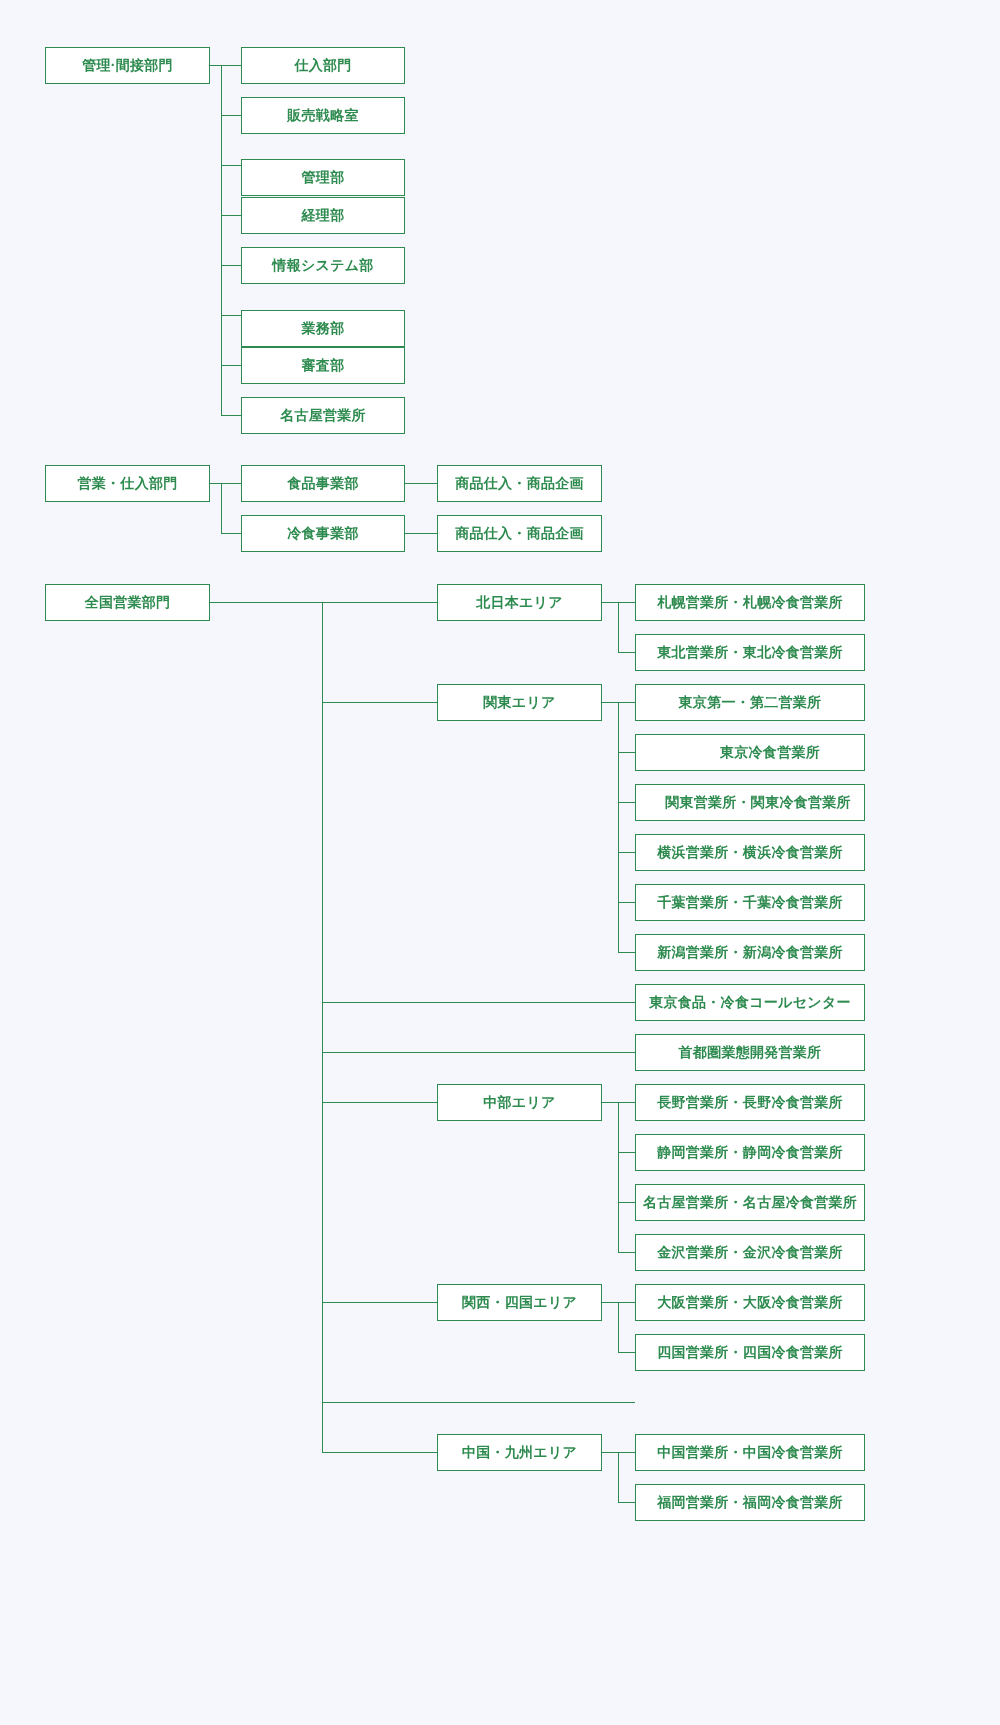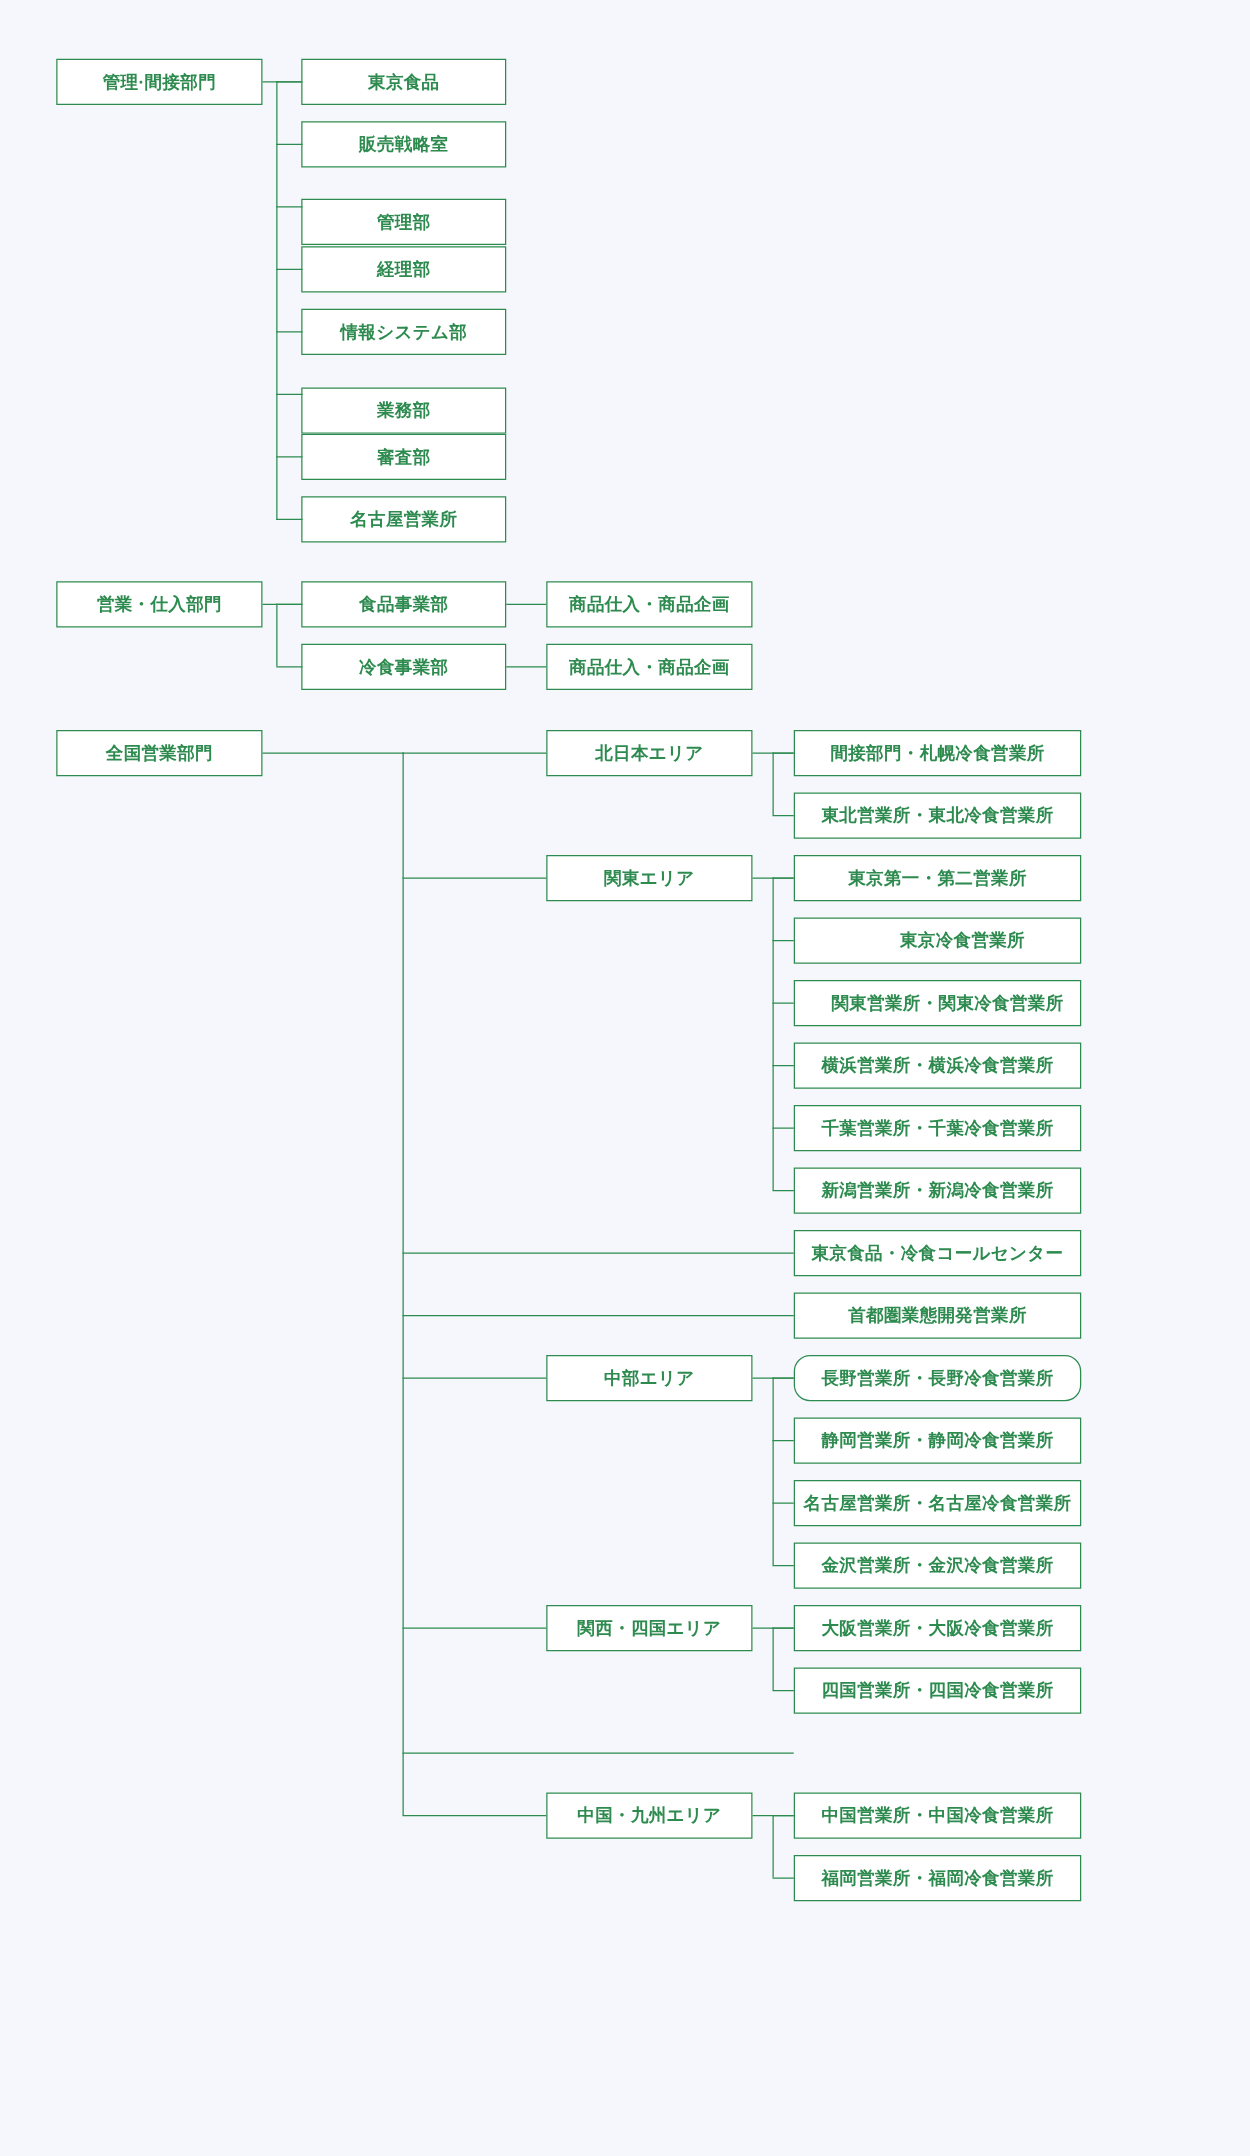--- a/index.html
+++ b/index.html
@@ -41,21 +41,21 @@
 <body>
 
 <div id="chart">
 
   <div class="box c1" style="left:45px;top:47px;">管理·間接部門</div>
 
   <div class="ln h" style="left:210px;top:65px;width:32px;"></div>
 
   <div class="ln v" style="left:221px;top:65px;height:351px;"></div>
 
-  <div class="box c2" style="left:241px;top:47px;">東京食品</div>
+  <div class="box c2" style="left:241px;top:47px;">仕入部門</div>
   <div class="ln h" style="left:221px;top:65px;width:21px;"></div>
 
   <div class="box c2" style="left:241px;top:97px;">販売戦略室</div>
   <div class="ln h" style="left:221px;top:115px;width:21px;"></div>
 
   <div class="box c2" style="left:241px;top:159px;">管理部</div>
   <div class="ln h" style="left:221px;top:165px;width:21px;"></div>
 
   <div class="box c2" style="left:241px;top:197px;">経理部</div>
   <div class="ln h" style="left:221px;top:215px;width:21px;"></div>
@@ -92,21 +92,21 @@
 
   <div class="ln h" style="left:210px;top:602px;width:113px;"></div>
 
   <div class="ln v" style="left:322px;top:602px;height:850px;"></div>
 
   <div class="box c3" style="left:437px;top:584px;">北日本エリア</div>
   <div class="ln h" style="left:322px;top:602px;width:115px;"></div>
   <div class="ln h" style="left:602px;top:602px;width:33px;"></div>
   <div class="ln v" style="left:618px;top:602px;height:50px;"></div>
 
-  <div class="box c4" style="left:635px;top:584px;">間接部門・札幌冷食営業所</div>
+  <div class="box c4" style="left:635px;top:584px;">札幌営業所・札幌冷食営業所</div>
   <div class="ln h" style="left:618px;top:602px;width:17px;"></div>
 
   <div class="box c4" style="left:635px;top:634px;">東北営業所・東北冷食営業所</div>
   <div class="ln h" style="left:618px;top:652px;width:17px;"></div>
 
   <div class="box c3" style="left:437px;top:684px;">関東エリア</div>
   <div class="ln h" style="left:322px;top:702px;width:115px;"></div>
   <div class="ln h" style="left:602px;top:702px;width:33px;"></div>
   <div class="ln v" style="left:618px;top:702px;height:250px;"></div>
 
@@ -132,21 +132,21 @@
   <div class="ln h" style="left:322px;top:1002px;width:313px;"></div>
 
   <div class="box c4" style="left:635px;top:1034px;">首都圏業態開発営業所</div>
   <div class="ln h" style="left:322px;top:1052px;width:313px;"></div>
 
   <div class="box c3" style="left:437px;top:1084px;">中部エリア</div>
   <div class="ln h" style="left:322px;top:1102px;width:115px;"></div>
   <div class="ln h" style="left:602px;top:1102px;width:33px;"></div>
   <div class="ln v" style="left:618px;top:1102px;height:150px;"></div>
 
-  <div class="box c4" style="left:635px;top:1084px;border-radius:13px;">長野営業所・長野冷食営業所</div>
+  <div class="box c4" style="left:635px;top:1084px;">長野営業所・長野冷食営業所</div>
   <div class="ln h" style="left:618px;top:1102px;width:17px;"></div>
 
   <div class="box c4" style="left:635px;top:1134px;">静岡営業所・静岡冷食営業所</div>
   <div class="ln h" style="left:618px;top:1152px;width:17px;"></div>
 
   <div class="box c4" style="left:635px;top:1184px;">名古屋営業所・名古屋冷食営業所</div>
   <div class="ln h" style="left:618px;top:1202px;width:17px;"></div>
 
   <div class="box c4" style="left:635px;top:1234px;">金沢営業所・金沢冷食営業所</div>
   <div class="ln h" style="left:618px;top:1252px;width:17px;"></div>

